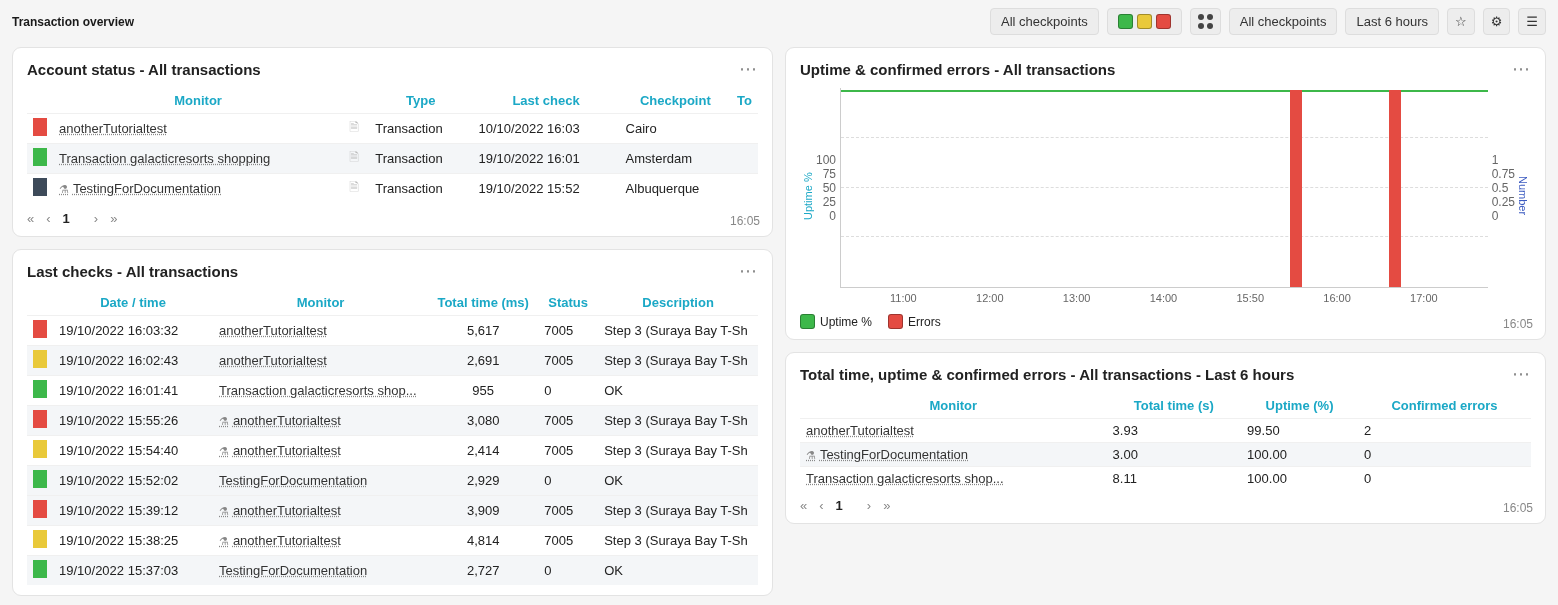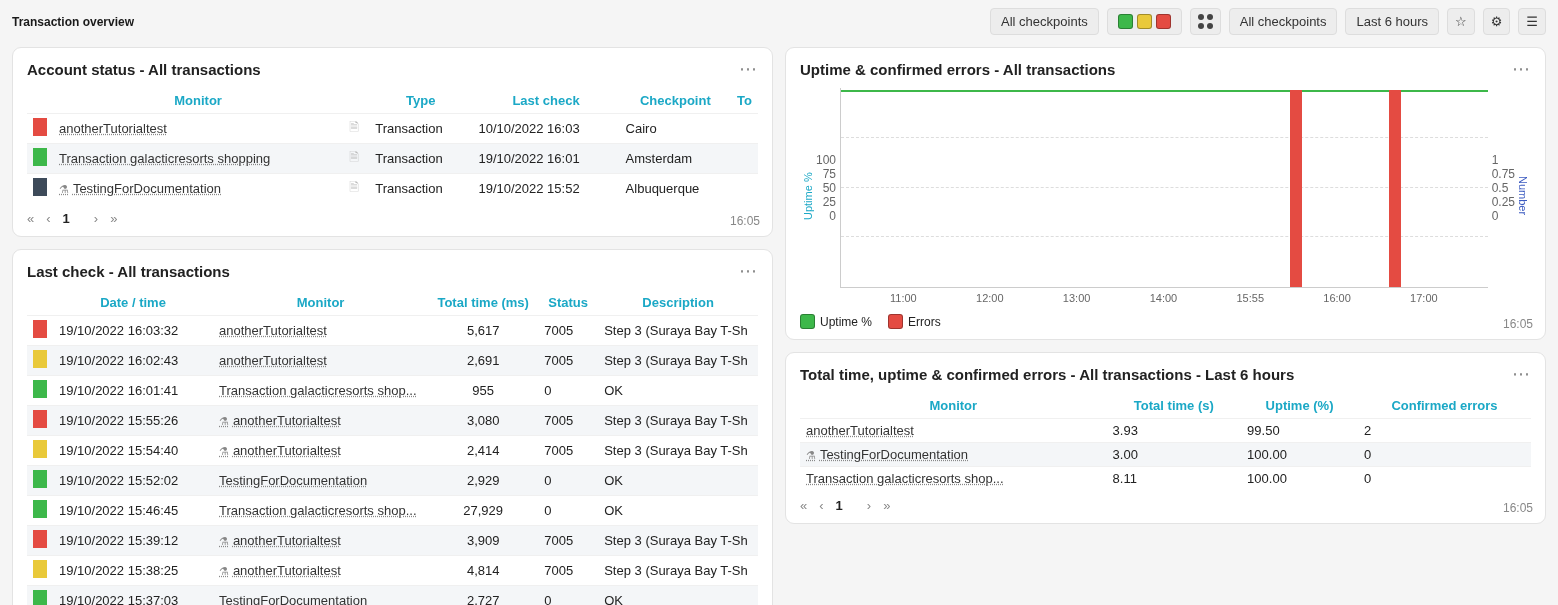--- a/index.html
+++ b/index.html
@@ -145,21 +145,21 @@
         <span>‹</span>
         <span id="account-pages"><span class="cur" style="margin-right: 12px;">1</span></span>
         <span>›</span>
         <span>»</span>
       </div>
       <div class="timestamp">16:05</div>
     </div>
 
     <div class="panel">
       <div class="panel-head">
-        <div class="panel-title">Last check - All transactions</div>
+        <div class="panel-title">Last checks - All transactions</div>
         <div class="ellipsis">⋯</div>
       </div>
       <table>
         <thead>
             <tr>
           <th style="width:24px"></th>
           <th style="width:160px">Date / time</th>
           <th>Monitor</th>
           <th class="num" style="width:110px">Total time (ms)</th>
           <th style="width:60px">Status</th>
@@ -205,28 +205,20 @@
     <td><span class="monitor-name"><span class="flask-icon">⚗</span>anotherTutorialtest</span></td>
     <td class="num">2,414</td>
     <td>7005</td>
     <td class="cut">Step 3 (Suraya Bay T-Sh</td>
             </tr>
             <tr class="alt">
               <td><span class="status-bar sb-g"></span></td>
     <td>19/10/2022 15:52:02</td>
     <td><span class="monitor-name">TestingForDocumentation</span></td>
     <td class="num">2,929</td>
-    <td>0</td>
-    <td class="cut">OK</td>
-            </tr>
-            <tr>
-              <td><span class="status-bar sb-g"></span></td>
-    <td>19/10/2022 15:46:45</td>
-    <td><span class="monitor-name">Transaction galacticresorts shop...</span></td>
-    <td class="num">27,929</td>
     <td>0</td>
     <td class="cut">OK</td>
             </tr>
             <tr class="alt">
               <td><span class="status-bar sb-r"></span></td>
     <td>19/10/2022 15:39:12</td>
     <td><span class="monitor-name"><span class="flask-icon">⚗</span>anotherTutorialtest</span></td>
     <td class="num">3,909</td>
     <td>7005</td>
     <td class="cut">Step 3 (Suraya Bay T-Sh</td>
@@ -277,21 +269,21 @@
               <div class="gridline" style="bottom: 50%;"></div>
               <div class="gridline" style="bottom: 75%;"></div>
               <div class="error-bar" style="left: 69.5%;"></div>
               <div class="error-bar" style="left: 84.7%;"></div>
             </div>
           <div class="x-ticks" id="xticks">
               <div>11:00</div>
               <div>12:00</div>
               <div>13:00</div>
               <div>14:00</div>
-              <div>15:55</div>
+              <div>15:50</div>
               <div>16:00</div>
               <div>17:00</div>
             </div>
         </div>
         <div class="y-ticks right" id="yticks-right">
             <div>1</div>
             <div>0.75</div>
             <div>0.5</div>
             <div>0.25</div>
             <div>0</div>

